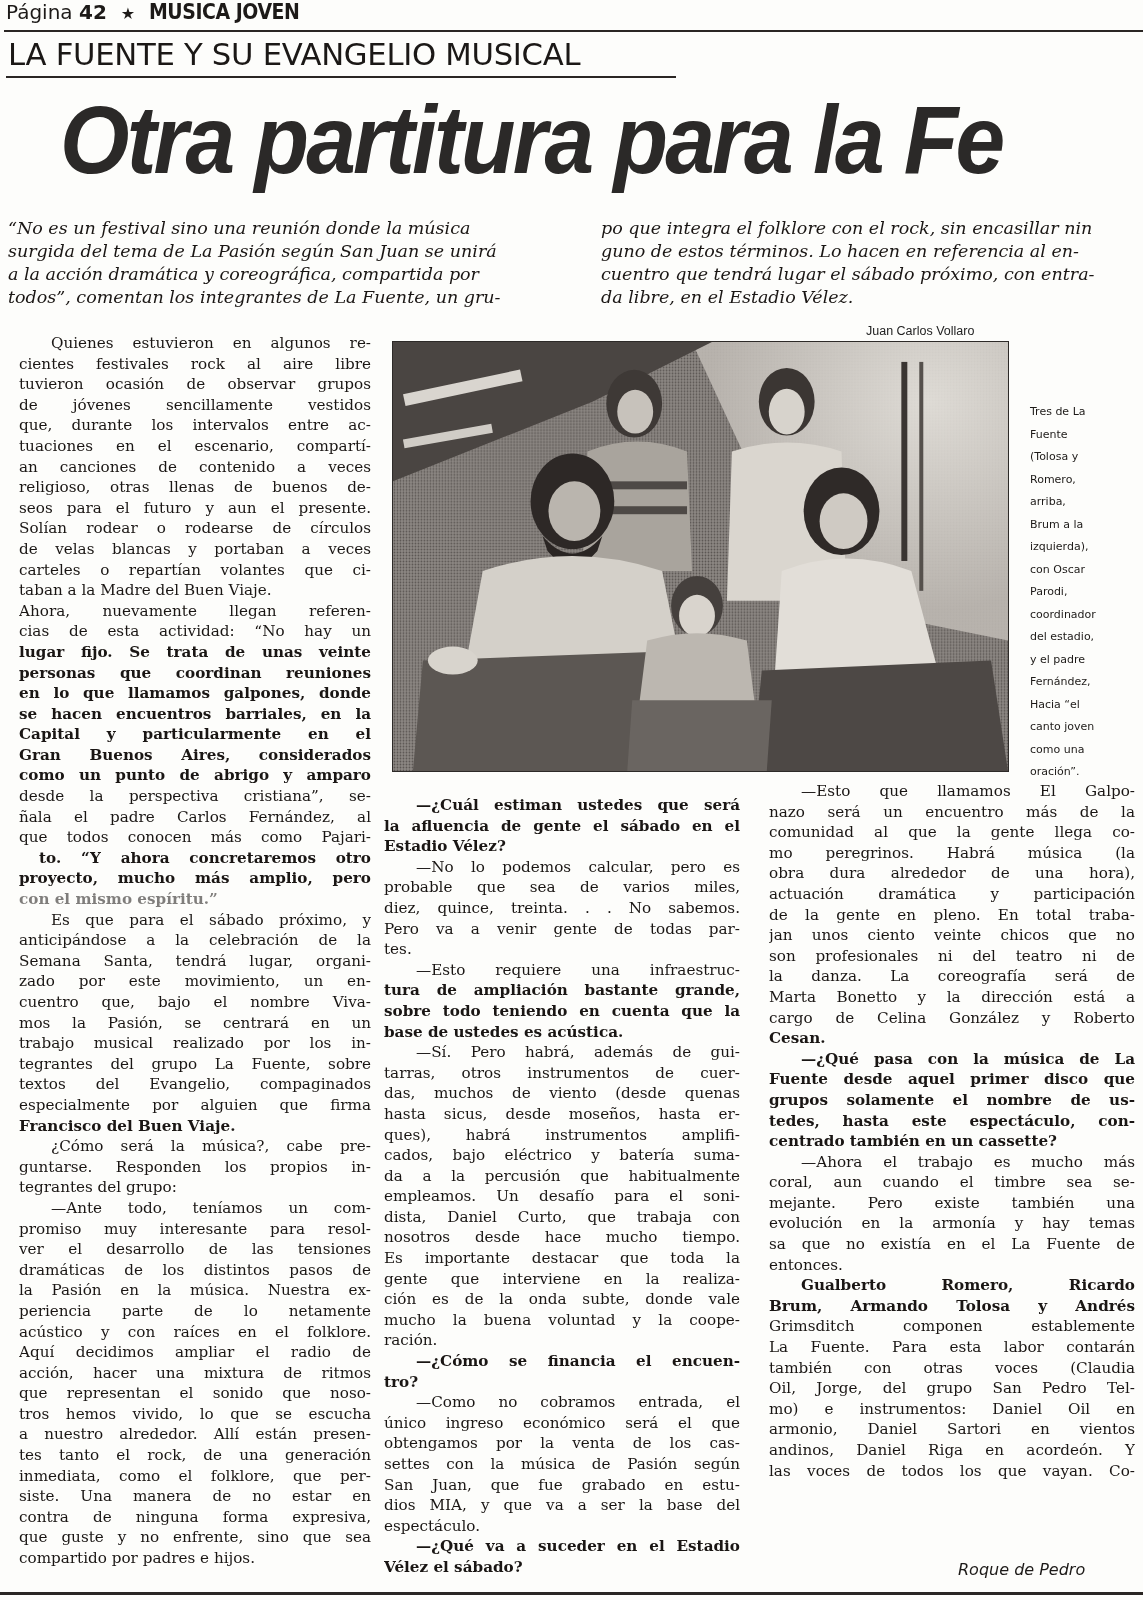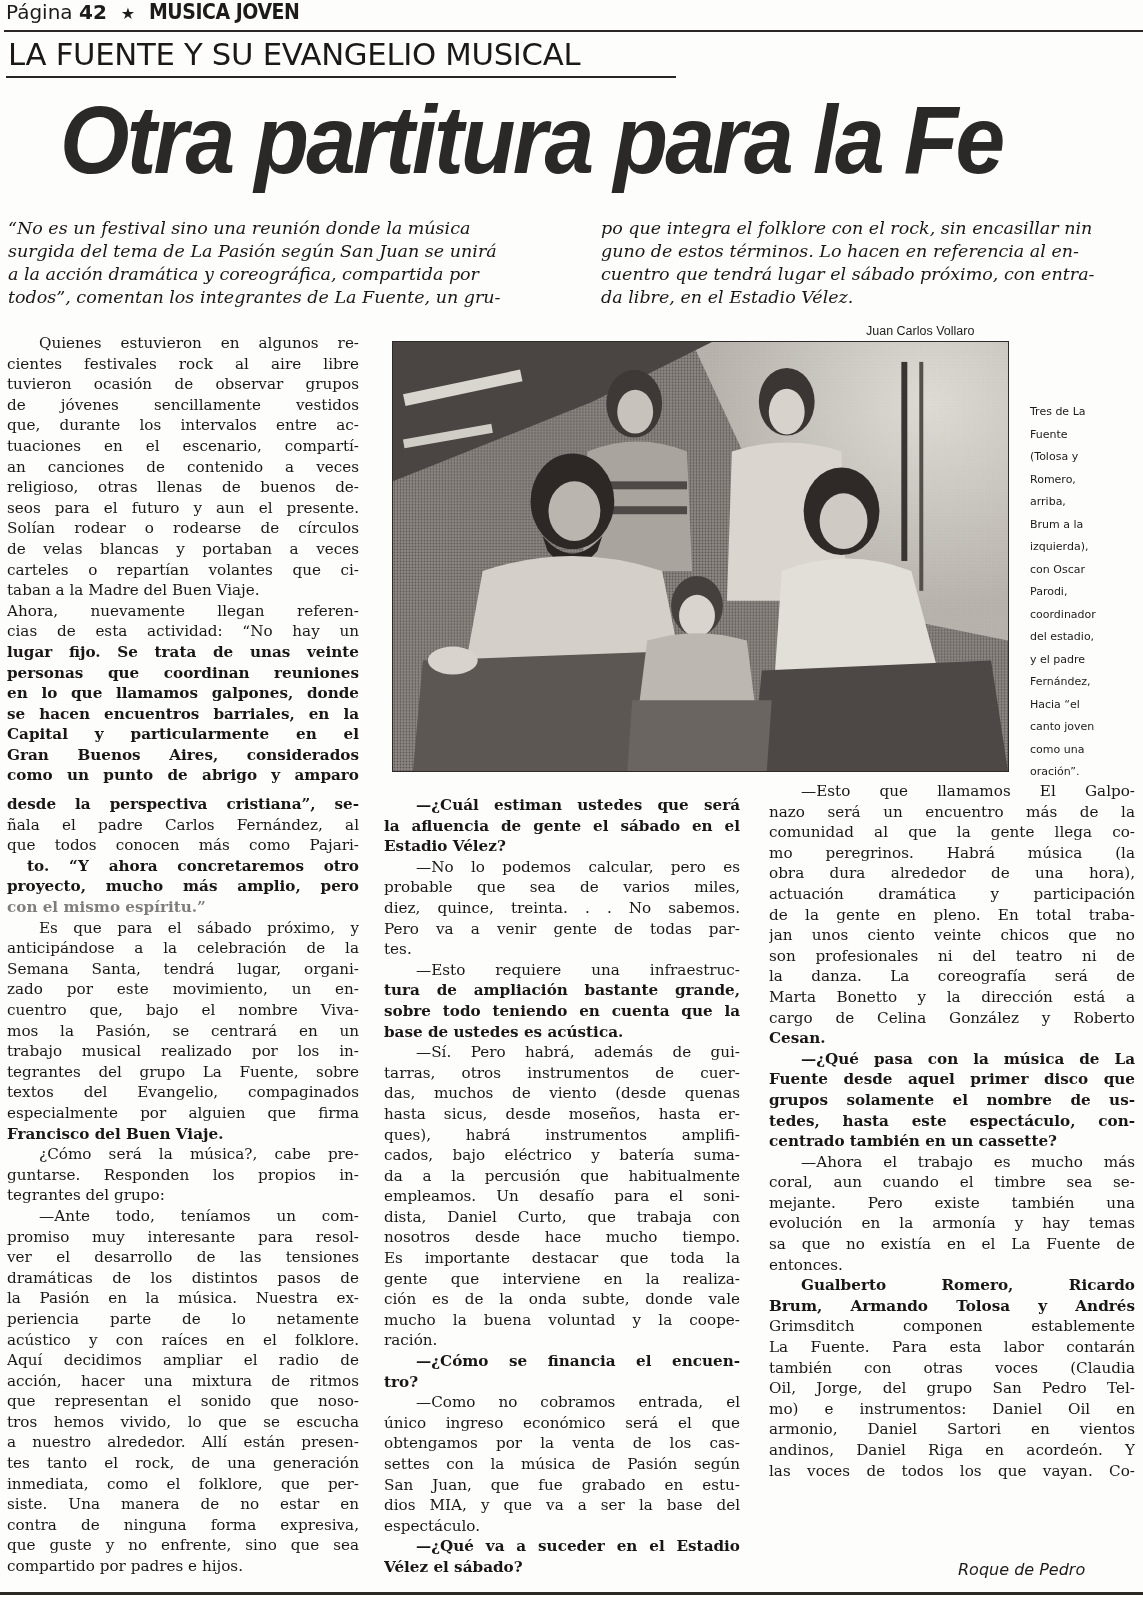--- a/index.html
+++ b/index.html
@@ -36,21 +36,21 @@
   .photo svg { display: block; width: 100%; height: 100%; }
 
   .caption { position: absolute; left: 1030px; top: 401px; width: 113px; font-family: "DejaVu Sans", sans-serif;
              font-size: 11px; line-height: 22.5px; color: #1d1a18; }
   .caption .ln { display: block; white-space: nowrap; }
 
   .col { position: absolute; font-family: "DejaVu Serif", serif; font-size: 15.2px; line-height: 20.6px; color: #1a1614; }
   .col .ln { display: block; white-space: nowrap; text-align: justify; text-align-last: justify; overflow: hidden; }
   .col .ln.last { text-align-last: left; }
   .col .ln.ind { padding-left: 32px; }
-  .col1 { left: 7px; top: 333px; width: 352px; }
+  .col1 { left: 19px; top: 333px; width: 352px; }
   .col2 { left: 384px; top: 795px; width: 356px; }
   .col3 { left: 769px; top: 781px; width: 366px; }
 
   .byline { position: absolute; left: 958px; top: 1560px; font-family: "DejaVu Sans", sans-serif; font-style: italic;
             font-size: 16px; color: #1d1a18; }
 </style>
 </head>
 <body>
 
 <div class="folio">
@@ -164,21 +164,21 @@
     <span class="ln last">taban a la Madre del Buen Viaje.</span>
     <span class="ln">Ahora, nuevamente llegan referen-</span>
     <span class="ln">cias de esta actividad: “No hay un</span>
     <span class="ln" style="font-weight: bold;">lugar fijo. Se trata de unas veinte</span>
     <span class="ln" style="font-weight: bold;">personas que coordinan reuniones</span>
     <span class="ln" style="font-weight: bold;">en lo que llamamos galpones, donde</span>
     <span class="ln" style="font-weight: bold;">se hacen encuentros barriales, en la</span>
     <span class="ln" style="font-weight: bold;">Capital y particularmente en el</span>
     <span class="ln" style="font-weight: bold;">Gran Buenos Aires, considerados</span>
     <span class="ln" style="font-weight: bold;">como un punto de abrigo y amparo</span>
-    <span class="ln" style="font-weight: bold; margin-top: 8px;">desde la perspectiva cristiana”, se-</span>
+    <span class="ln" style="font-weight: normal;">desde la perspectiva cristiana”, se-</span>
     <span class="ln">ñala el padre Carlos Fernández, al</span>
     <span class="ln">que todos conocen más como Pajari-</span>
     <span class="ln" style="font-weight: bold; margin-left: 20px;">to. “Y ahora concretaremos otro</span>
     <span class="ln" style="font-weight: bold;">proyecto, mucho más amplio, pero</span>
     <span class="ln last" style="font-weight: bold; opacity: 0.55;">con el mismo espíritu.”</span>
     <span class="ln ind">Es que para el sábado próximo, y</span>
     <span class="ln">anticipándose a la celebración de la</span>
     <span class="ln">Semana Santa, tendrá lugar, organi-</span>
     <span class="ln">zado por este movimiento, un en-</span>
     <span class="ln">cuentro que, bajo el nombre Viva-</span>

